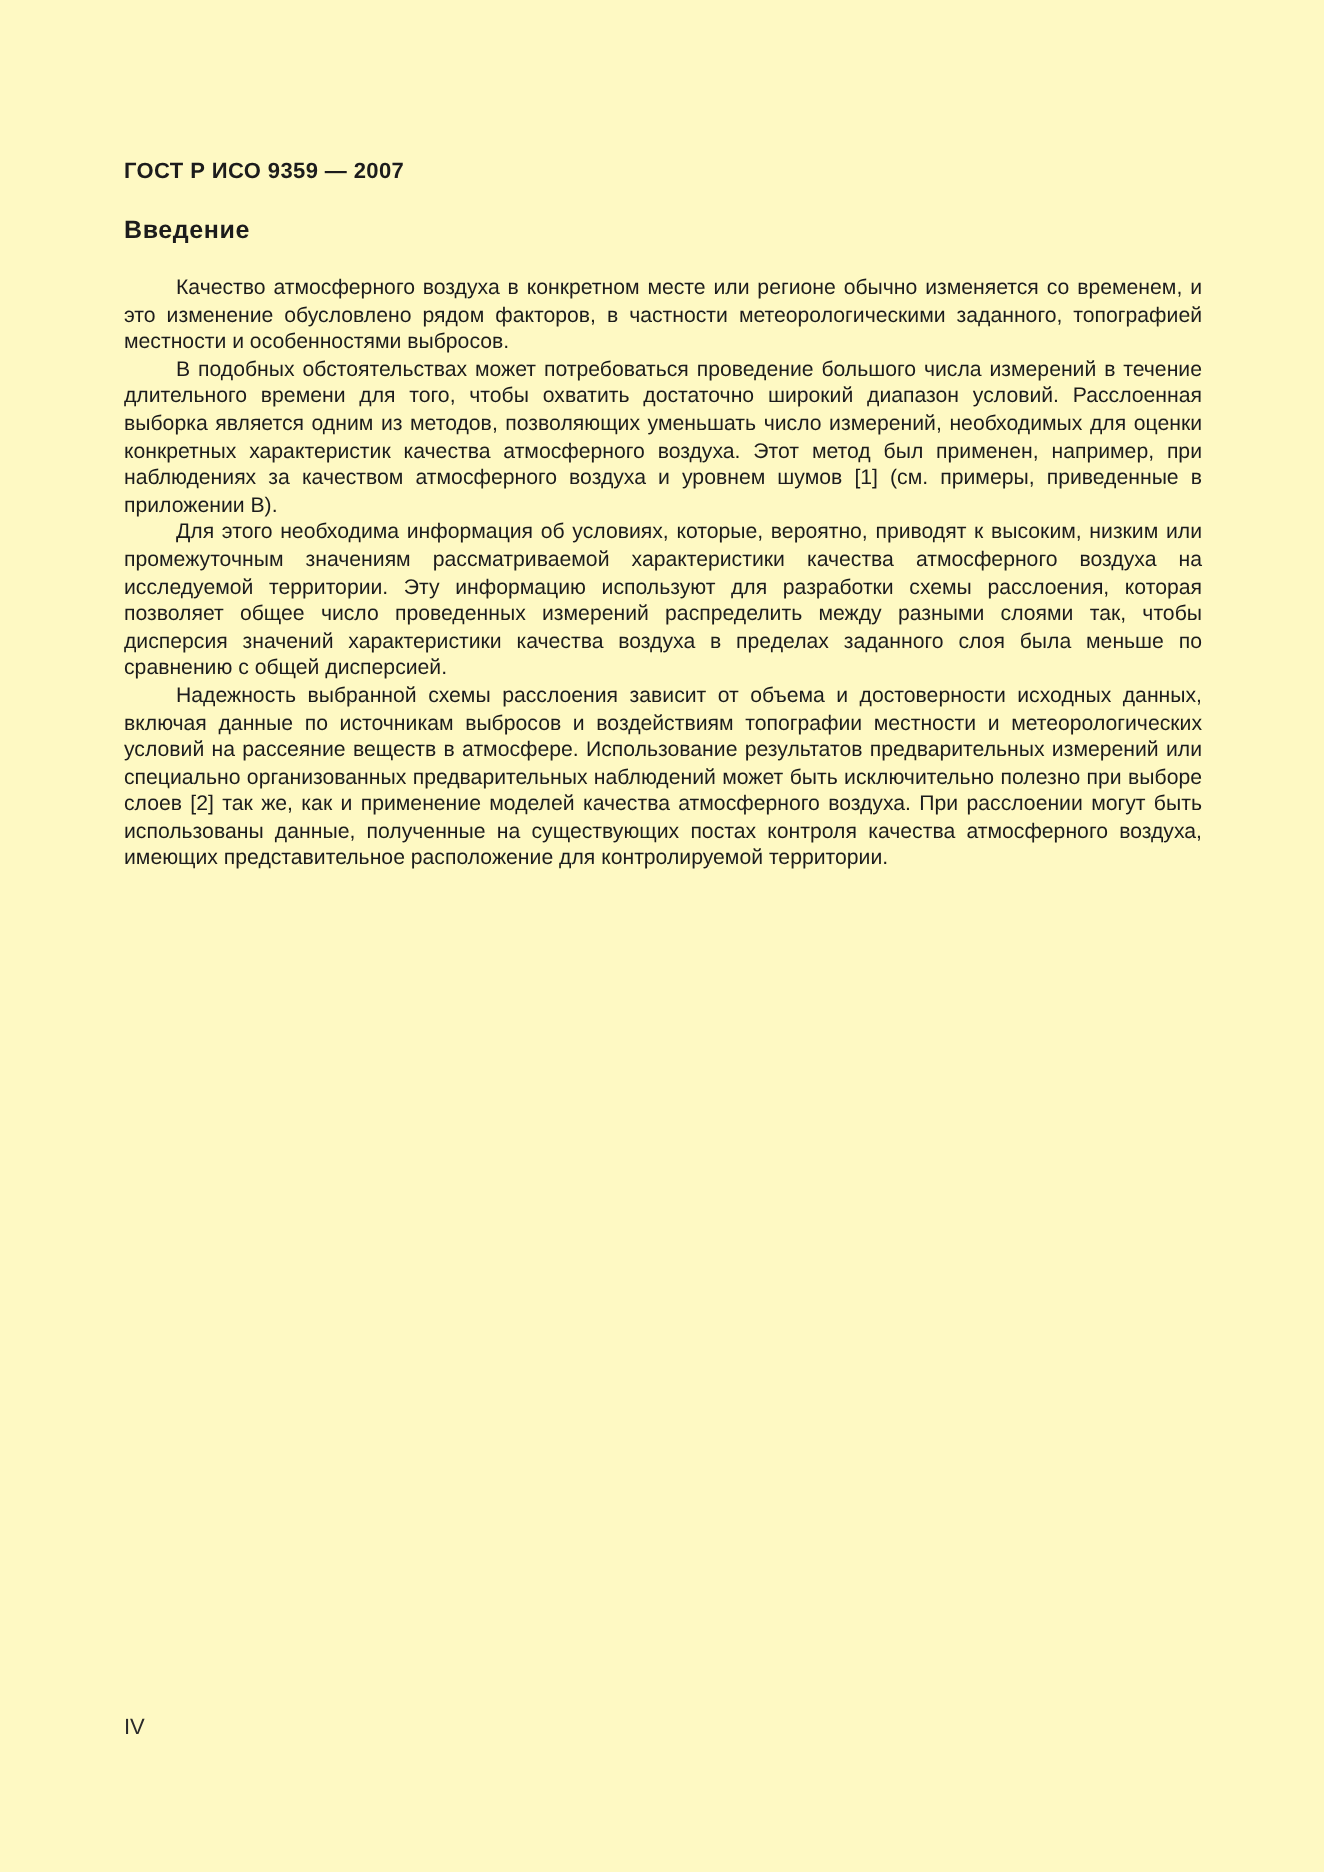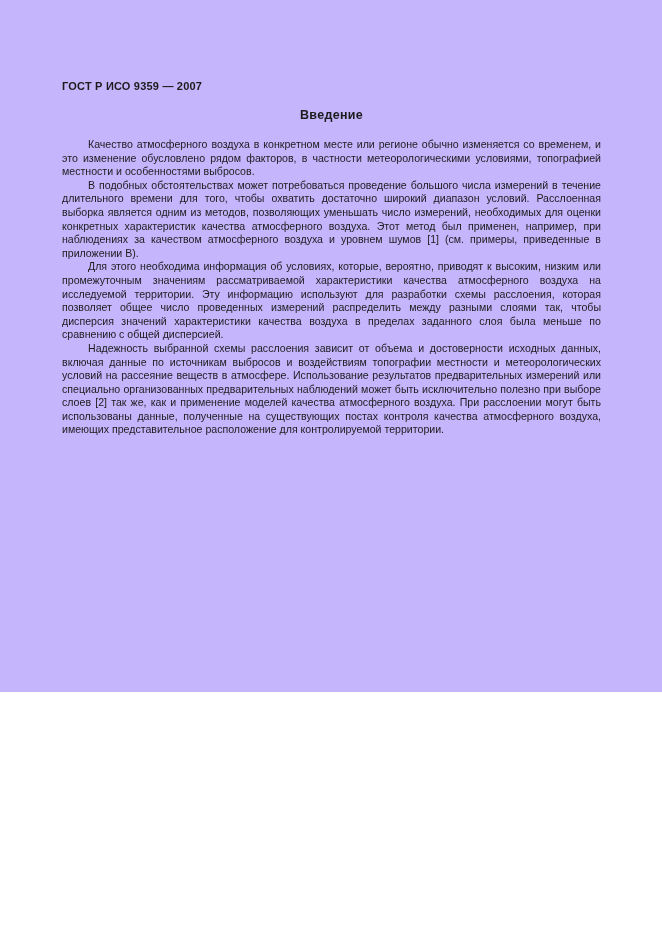--- a/index.html
+++ b/index.html
@@ -3,42 +3,41 @@
 <meta charset="utf-8">
 <style>
   html, body {
     margin: 0;
     padding: 0;
     background: #ffffff;
   }
   .page {
     position: relative;
     width: 662px;
-    height: 692px;
-    background: #c4b5fd;
+    height: 936px;
+    background: #fef9c3;
     font-family: "Liberation Sans", sans-serif;
     color: #1c1c1c;
     box-sizing: border-box;
     overflow: hidden;
   }
   .doc-header {
     position: absolute;
     top: 80px;
     left: 62px;
     font-size: 11px;
     font-weight: bold;
     letter-spacing: 0.2px;
     white-space: nowrap;
   }
   .section-title {
     position: absolute;
     top: 108px;
     left: 62px;
     width: 539px;
-    text-align: center;
     font-size: 12.5px;
     font-weight: bold;
     letter-spacing: 0.3px;
   }
   .body-text {
     position: absolute;
     top: 138px;
     left: 62px;
     width: 539px;
     font-size: 10.6px;
@@ -62,21 +61,21 @@
 </head>
 <body>
 
 <div class="page">
 
   <div class="doc-header">ГОСТ Р ИСО 9359 — 2007</div>
 
   <h1 class="section-title" style="margin:0;">Введение</h1>
 
   <div class="body-text">
-    <p>Качество атмосферного воздуха в конкретном месте или регионе обычно изменяется со временем, и это изменение обусловлено рядом факторов, в частности метеорологическими условиями, топографией местности и особенностями выбросов.</p>
+    <p>Качество атмосферного воздуха в конкретном месте или регионе обычно изменяется со временем, и это изменение обусловлено рядом факторов, в частности метеорологическими заданного, топографией местности и особенностями выбросов.</p>
     <p>В подобных обстоятельствах может потребоваться проведение большого числа измерений в течение длительного времени для того, чтобы охватить достаточно широкий диапазон условий. Расслоенная выборка является одним из методов, позволяющих уменьшать число измерений, необходимых для оценки конкретных характеристик качества атмосферного воздуха. Этот метод был применен, например, при наблюдениях за качеством атмосферного воздуха и уровнем шумов [1] (см. примеры, приведенные в приложении В).</p>
     <p>Для этого необходима информация об условиях, которые, вероятно, приводят к высоким, низким или промежуточным значениям рассматриваемой характеристики качества атмосферного воздуха на исследуемой территории. Эту информацию используют для разработки схемы расслоения, которая позволяет общее число проведенных измерений распределить между разными слоями так, чтобы дисперсия значений характеристики качества воздуха в пределах заданного слоя была меньше по сравнению с общей дисперсией.</p>
     <p>Надежность выбранной схемы расслоения зависит от объема и достоверности исходных данных, включая данные по источникам выбросов и воздействиям топографии местности и метеорологических условий на рассеяние веществ в атмосфере. Использование результатов предварительных измерений или специально организованных предварительных наблюдений может быть исключительно полезно при выборе слоев [2] так же, как и применение моделей качества атмосферного воздуха. При расслоении могут быть использованы данные, полученные на существующих постах контроля качества атмосферного воздуха, имеющих представительное расположение для контролируемой территории.</p>
   </div>
 
   <div class="page-number">IV</div>
 
 </div>
 
 </body></html>

